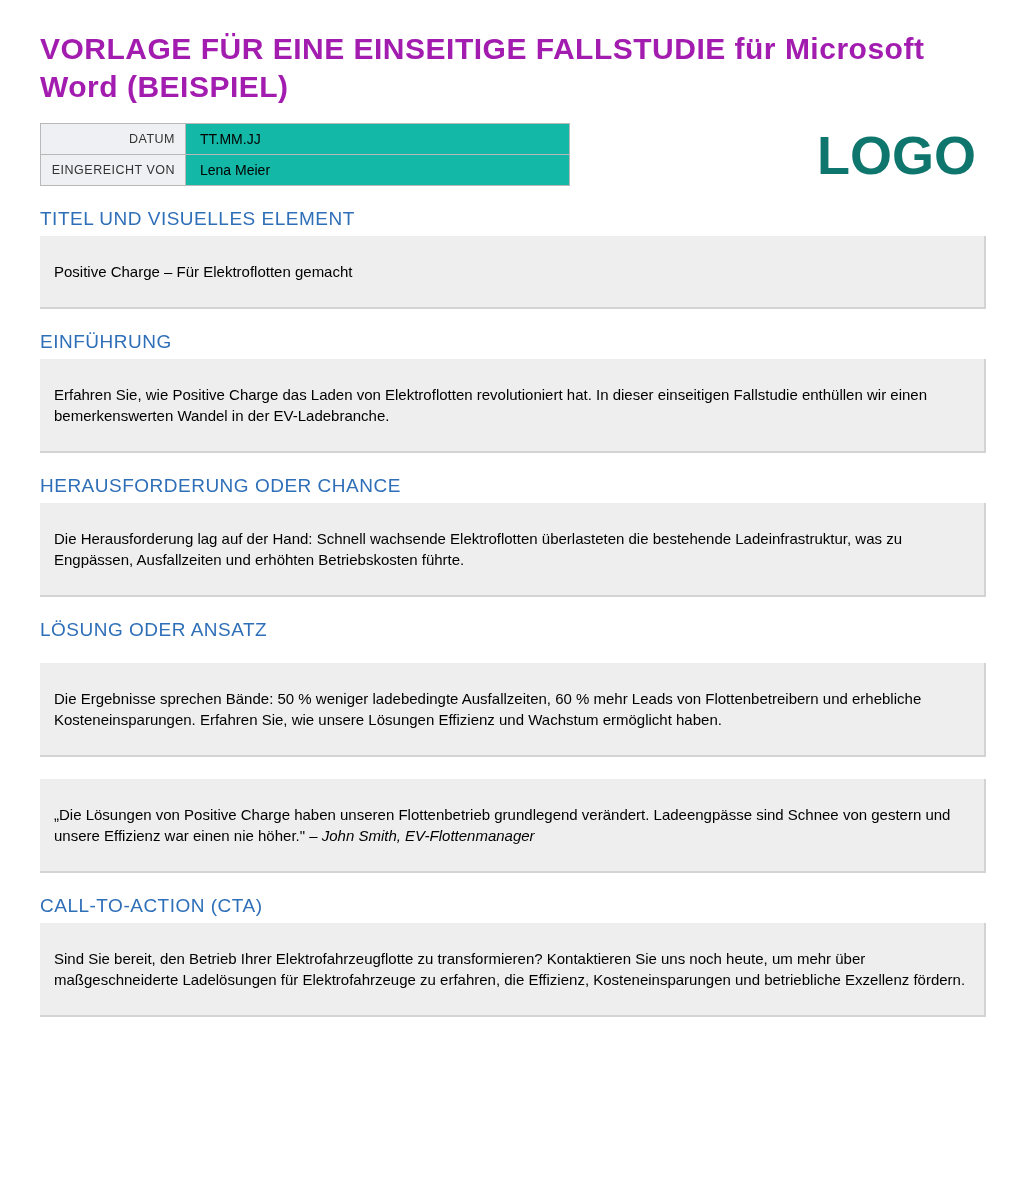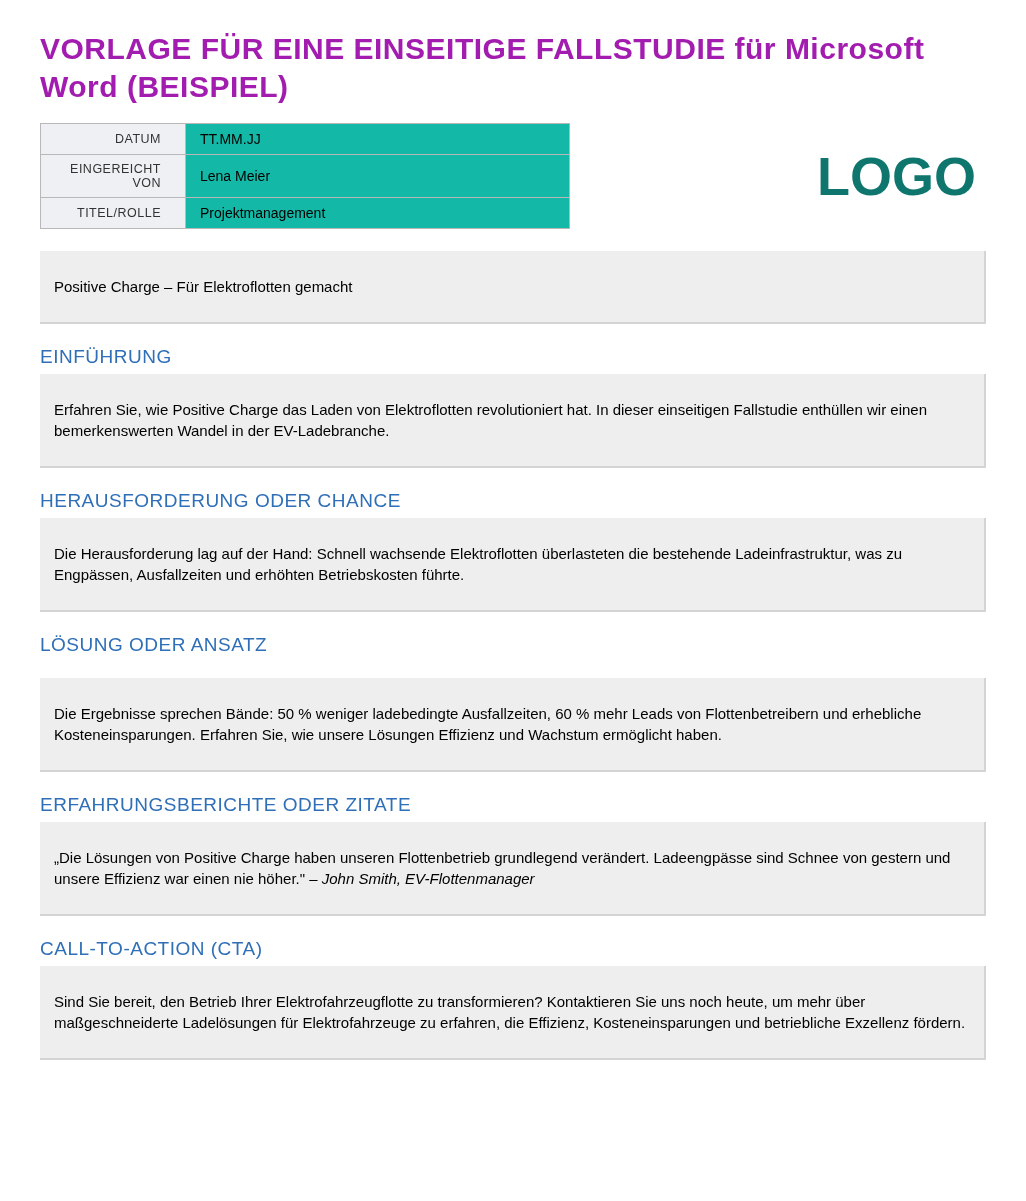--- a/index.html
+++ b/index.html
@@ -23,21 +23,21 @@
       align-items: center;
       justify-content: space-between;
       margin-bottom: 22px;
     }
     .meta-table {
       border-collapse: collapse;
       width: 530px;
     }
     .meta-table td {
       border: 1px solid #b8b8b8;
-      padding: 7px 24px;
+      padding: 7px 10px;
       font-size: 14px;
       vertical-align: middle;
       height: 18px;
     }
     .meta-table td.label {
       background: #eef0f3;
       text-align: right;
       width: 145px;
       font-size: 12.5px;
       letter-spacing: 0.5px;
@@ -86,30 +86,27 @@
   <table class="meta-table">
     <tbody>
         <tr>
       <td class="label">DATUM</td>
       <td class="value">TT.MM.JJ</td>
     </tr>
     <tr>
       <td class="label">EINGEREICHT VON</td>
       <td class="value">Lena Meier</td>
     </tr>
-    <tr>
-      <td class="label">TITEL/ROLLE</td>
-      <td class="value">Projektmanagement</td>
-    </tr>
   </tbody>
     </table>
   <div class="logo-placeholder">LOGO</div>
 </div>
 
 <div class="section">
+  <div class="section-title">TITEL UND VISUELLES ELEMENT</div>
   <div class="section-box">Positive Charge – Für Elektroflotten gemacht</div>
 </div>
 
 <div class="section">
   <div class="section-title">EINFÜHRUNG</div>
   <div class="section-box">Erfahren Sie, wie Positive Charge das Laden von Elektroflotten revolutioniert hat. In dieser einseitigen Fallstudie enthüllen wir einen bemerkenswerten Wandel in der EV-Ladebranche.</div>
 </div>
 
 <div class="section">
   <div class="section-title">HERAUSFORDERUNG ODER CHANCE</div>
@@ -118,21 +115,20 @@
 
 <div class="section">
   <div class="section-title">LÖSUNG ODER ANSATZ</div>
 </div>
 
 <div class="section">
   <div class="section-box">Die Ergebnisse sprechen Bände: 50 % weniger ladebedingte Ausfallzeiten, 60 % mehr Leads von Flottenbetreibern und erhebliche Kosteneinsparungen. Erfahren Sie, wie unsere Lösungen Effizienz und Wachstum ermöglicht haben.</div>
 </div>
 
 <div class="section">
-  <div class="section-title">ERFAHRUNGSBERICHTE ODER ZITATE</div>
   <div class="section-box">
     <span>„Die Lösungen von Positive Charge haben unseren Flottenbetrieb grundlegend verändert. Ladeengpässe sind Schnee von gestern und unsere Effizienz war einen nie höher." – </span><span class="quote-attr">John Smith, EV-Flottenmanager</span>
   </div>
 </div>
 
 <div class="section">
   <div class="section-title">CALL-TO-ACTION (CTA)</div>
   <div class="section-box">Sind Sie bereit, den Betrieb Ihrer Elektrofahrzeugflotte zu transformieren? Kontaktieren Sie uns noch heute, um mehr über maßgeschneiderte Ladelösungen für Elektrofahrzeuge zu erfahren, die Effizienz, Kosteneinsparungen und betriebliche Exzellenz fördern.</div>
 </div>
 

